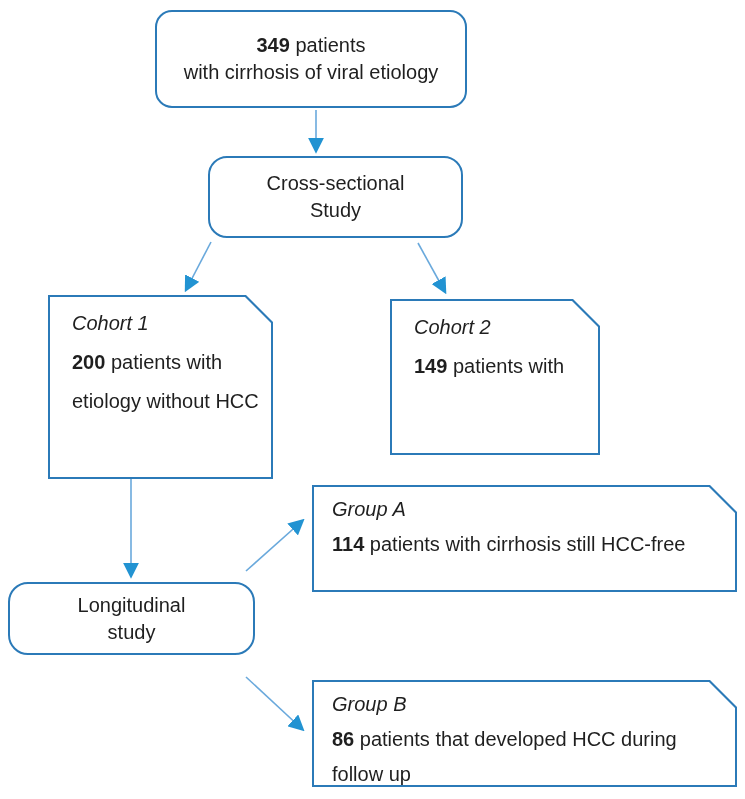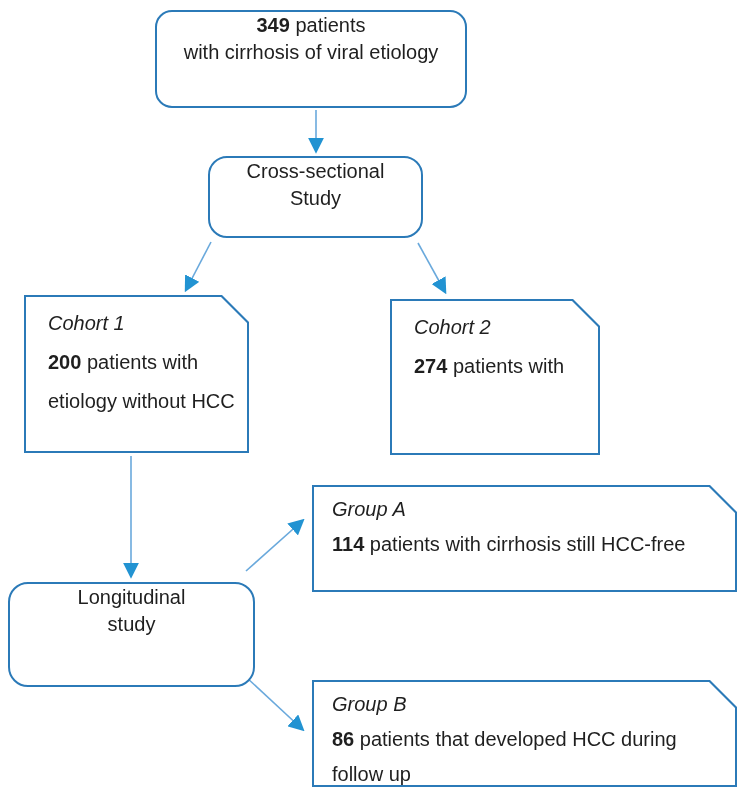--- a/index.html
+++ b/index.html
@@ -14,21 +14,21 @@
     position:relative;width:745px;height:799px;background:var(--page-bg);
     font-family:"Liberation Sans",sans-serif;color:var(--text-color);
     overflow:hidden;
   }
   .arrows{position:absolute;left:0;top:0;width:745px;height:799px;pointer-events:none;}
   .arrows line{stroke:var(--arrow-line);stroke-width:1.6;}
 
   .rounded-box{
     position:absolute;box-sizing:border-box;background:#fff;
     border:2px solid var(--box-border);border-radius:17px;
-    display:flex;flex-direction:column;align-items:center;
+    display:flex;flex-direction:column;align-items:center;justify-content:center;
     text-align:center;font-size:20px;line-height:27px;
   }
 
   .snip-box{position:absolute;box-sizing:border-box;}
   .snip-outer{position:absolute;inset:0;background:var(--box-border);
     clip-path:polygon(0 0, calc(100% - 27px) 0, 100% 27px, 100% 100%, 0 100%);}
   .snip-inner{position:absolute;inset:2px;background:#fff;
     clip-path:polygon(0 0, calc(100% - 26px) 0, 100% 26px, 100% 100%, 0 100%);}
   .snip-content{position:absolute;inset:0;font-size:20px;}
 
@@ -56,45 +56,45 @@
     <line x1="131" y1="456" x2="131" y2="574" marker-end="url(#ah)"></line>
     <line x1="246" y1="571" x2="301" y2="522" marker-end="url(#ah)"></line>
     <line x1="246" y1="677" x2="301" y2="728" marker-end="url(#ah)"></line>
   </svg>
 
   <div class="rounded-box" style="left:155px;top:10px;width:312px;height:98px;">
     <div class="line"><span class="b">349</span><span> patients</span></div>
     <div class="line">with cirrhosis of viral etiology</div>
   </div>
 
-  <div class="rounded-box" style="left:208px;top:156px;width:215px;height:82px;border-radius:19px;">
+  <div class="rounded-box" style="left:208px;top:156px;width:255px;height:82px;border-radius:19px;">
     <div class="line">Cross-sectional</div>
     <div class="line">Study</div>
   </div>
 
-  <div class="snip-box" style="left:24px;top:295px;width:225px;height:158px;">
+  <div class="snip-box" style="left:48px;top:295px;width:225px;height:184px;">
     <div class="snip-outer"></div>
     <div class="snip-inner"></div>
     <div class="snip-content cohort-content">
       <div class="line i">Cohort 1</div>
       <div class="line"><span class="b">200</span><span> patients with</span></div>
       <div class="line">etiology without HCC</div>
     </div>
   </div>
 
   <div class="snip-box" style="left:390px;top:299px;width:210px;height:156px;border-radius:28px;">
     <div class="snip-outer"></div>
     <div class="snip-inner"></div>
     <div class="snip-content cohort-content">
       <div class="line i">Cohort 2</div>
-      <div class="line"><span class="b">274</span><span> patients with</span></div>
+      <div class="line"><span class="b">149</span><span> patients with</span></div>
     </div>
   </div>
 
-  <div class="rounded-box" style="left:8px;top:582px;width:247px;height:105px;border-radius:20px;">
+  <div class="rounded-box" style="left:8px;top:582px;width:247px;height:73px;border-radius:20px;">
     <div class="line">Longitudinal</div>
     <div class="line">study</div>
   </div>
 
   <div class="snip-box" style="left:312px;top:485px;width:425px;height:107px;padding-left:6px;">
     <div class="snip-outer"></div>
     <div class="snip-inner"></div>
     <div class="snip-content group-content">
       <div class="line i">Group A</div>
       <div class="line"><span class="b">114</span><span> patients with cirrhosis still HCC-free</span></div>

